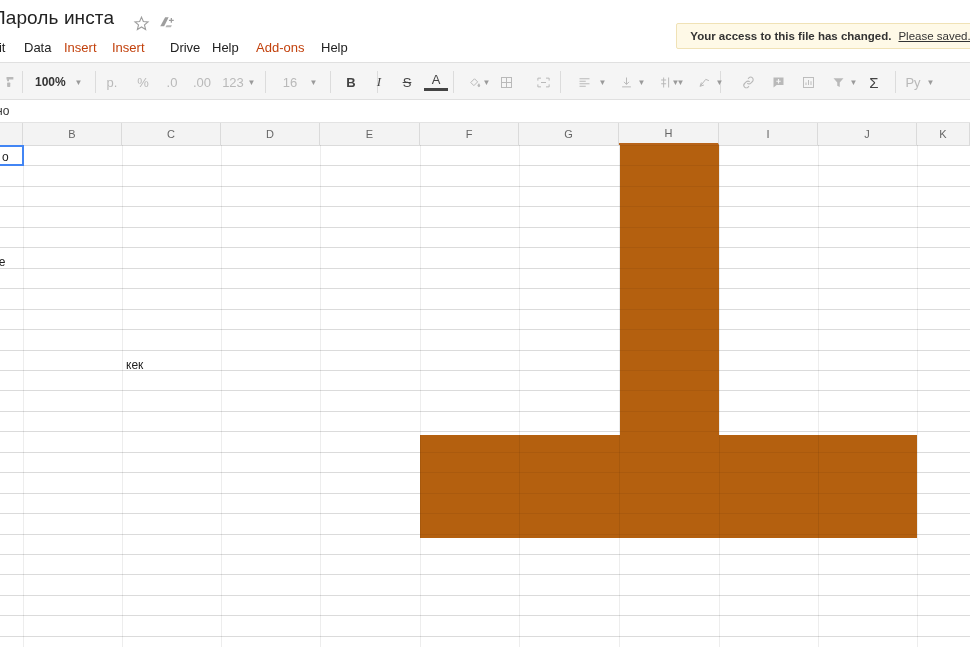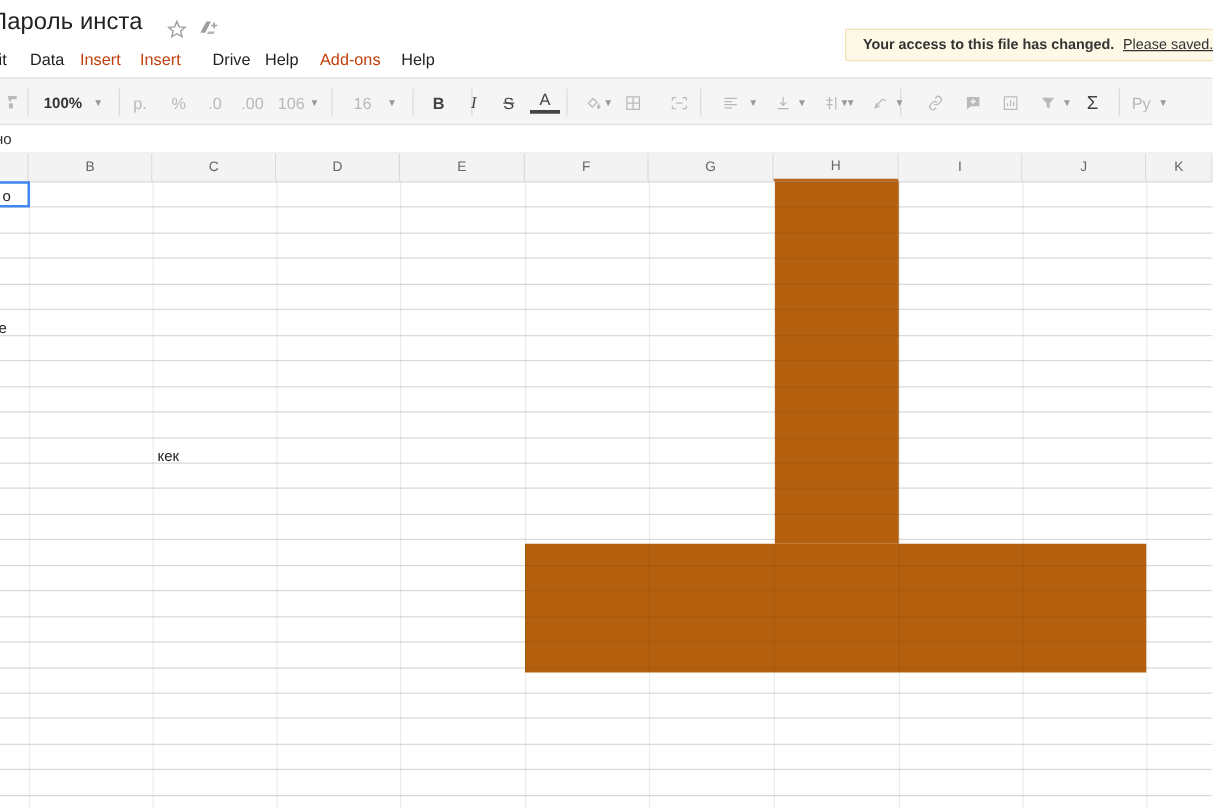--- a/index.html
+++ b/index.html
@@ -188,21 +188,21 @@
     <div class="tb-btn" style="left: 0px; width: 22px;">
       <svg viewBox="0 0 24 24" width="15" height="15" fill="currentColor">
         <path d="M4 3h11v4H8v3H5V7H4z"></path>
         <rect x="5" y="12" width="5" height="7" rx="1"></rect>
       </svg>
     </div>
     <div class="tb-btn" style="left: 100px; width: 24px;">р.</div>
     <div class="tb-btn" style="left: 131px; width: 24px;">%</div>
     <div class="tb-btn" style="left: 160px; width: 24px;">.0</div>
     <div class="tb-btn" style="left: 189px; width: 26px;">.00</div>
-    <div class="tb-btn" style="left: 218px; width: 30px;">106</div>
+    <div class="tb-btn" style="left: 218px; width: 30px;">123</div>
     <div class="tb-btn" style="left: 268px; width: 44px;">16</div>
     <div class="tb-btn strong" style="left: 340px; width: 22px; font-weight: bold;">B</div>
     <div class="tb-btn strong" style="left: 368px; width: 22px; font-style: italic; font-family: &quot;Liberation Serif&quot;, serif;">I</div>
     <div class="tb-btn strong" style="left: 396px; width: 22px; text-decoration: line-through;">S</div>
     <div class="tb-btn strong" style="left: 424px; width: 24px; border-bottom: 3px solid rgb(68, 68, 68); height: 21px;">A</div>
     <div class="tb-btn" style="left: 462px; width: 24px;">
       <svg viewBox="0 0 24 24" width="15" height="15" fill="none" stroke="currentColor" stroke-width="1.6">
         <path d="M6 12 12 6 17 11 11 17z"></path>
         <path d="M19 14c0 1.5 1.6 2.2 1.6 3.6A1.8 1.8 0 0 1 17.4 17.6C17.4 16.2 19 14 19 14z" fill="currentColor"></path>
       </svg>

